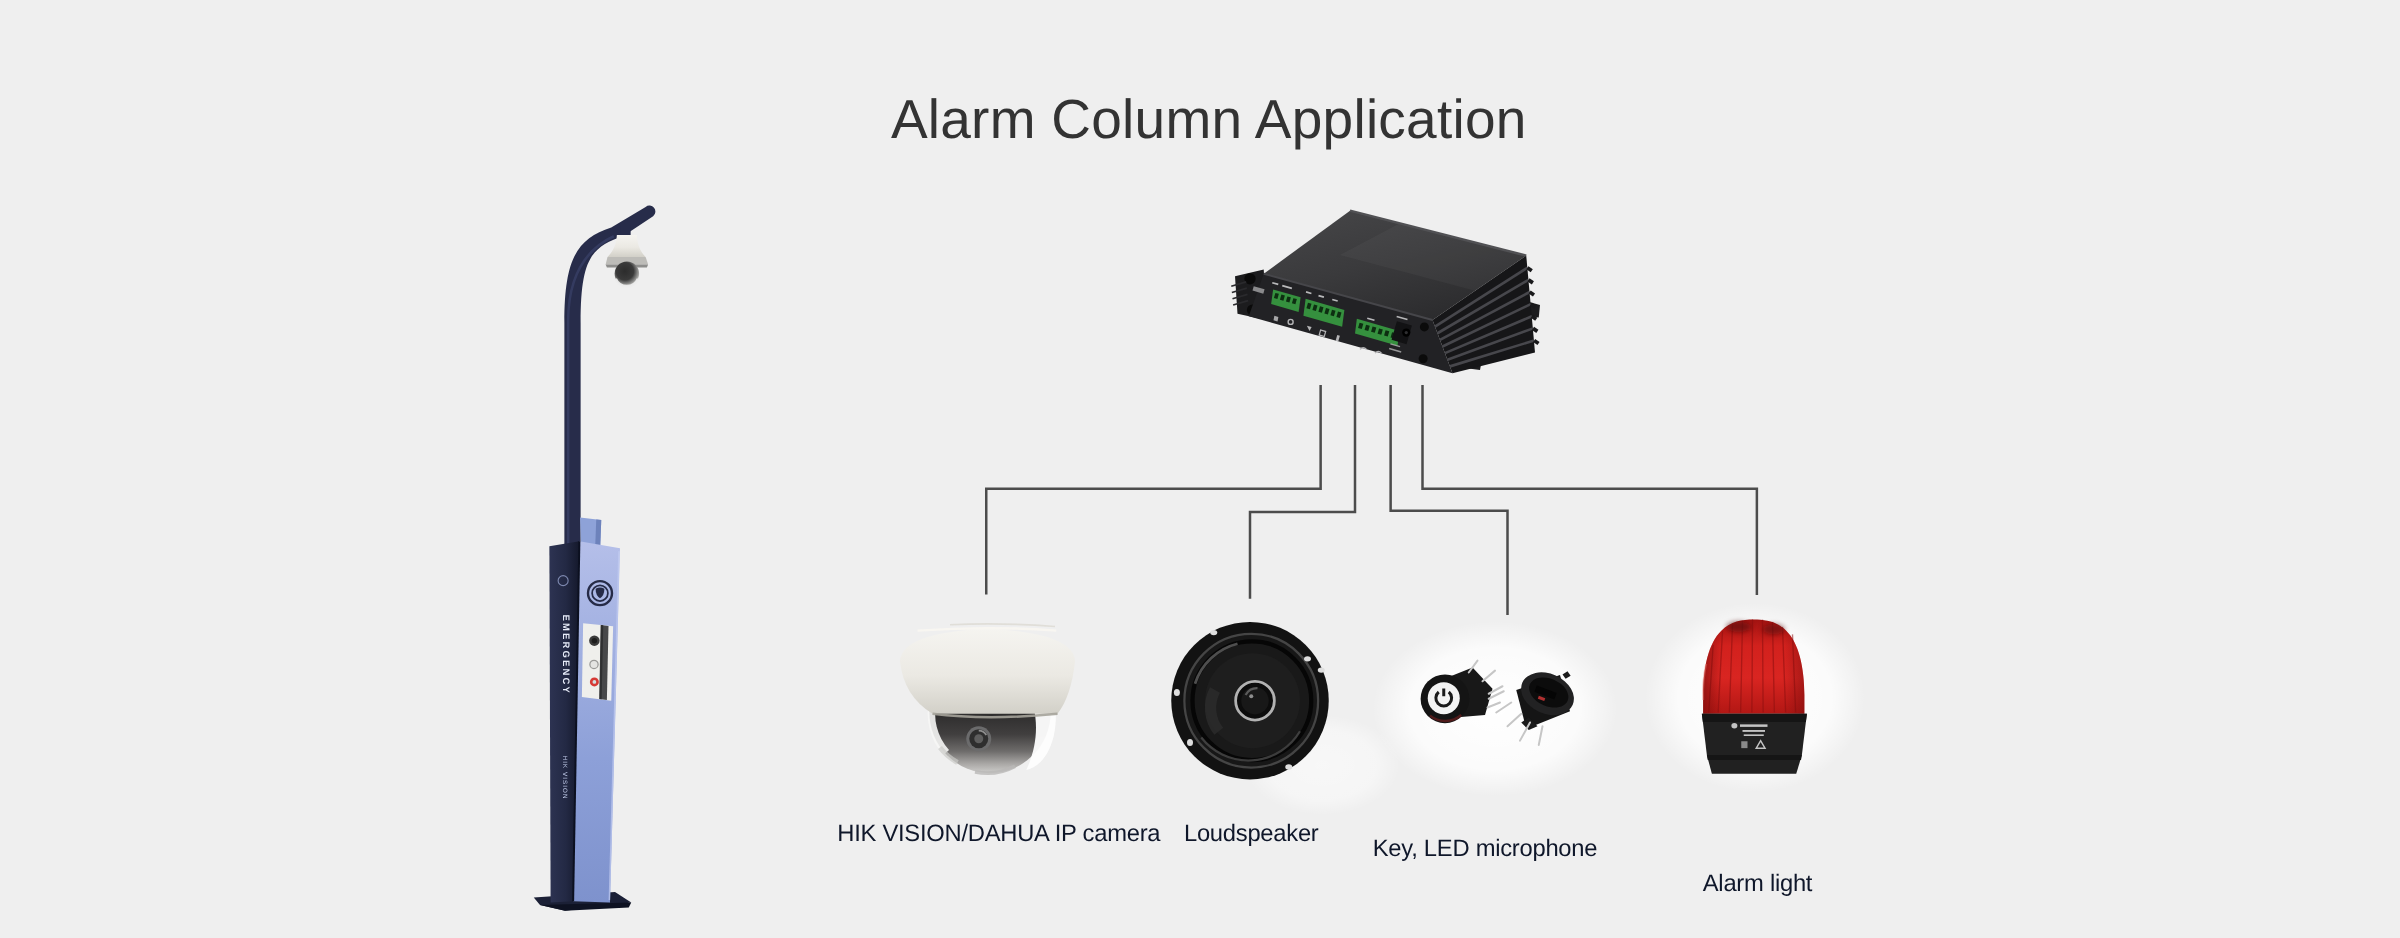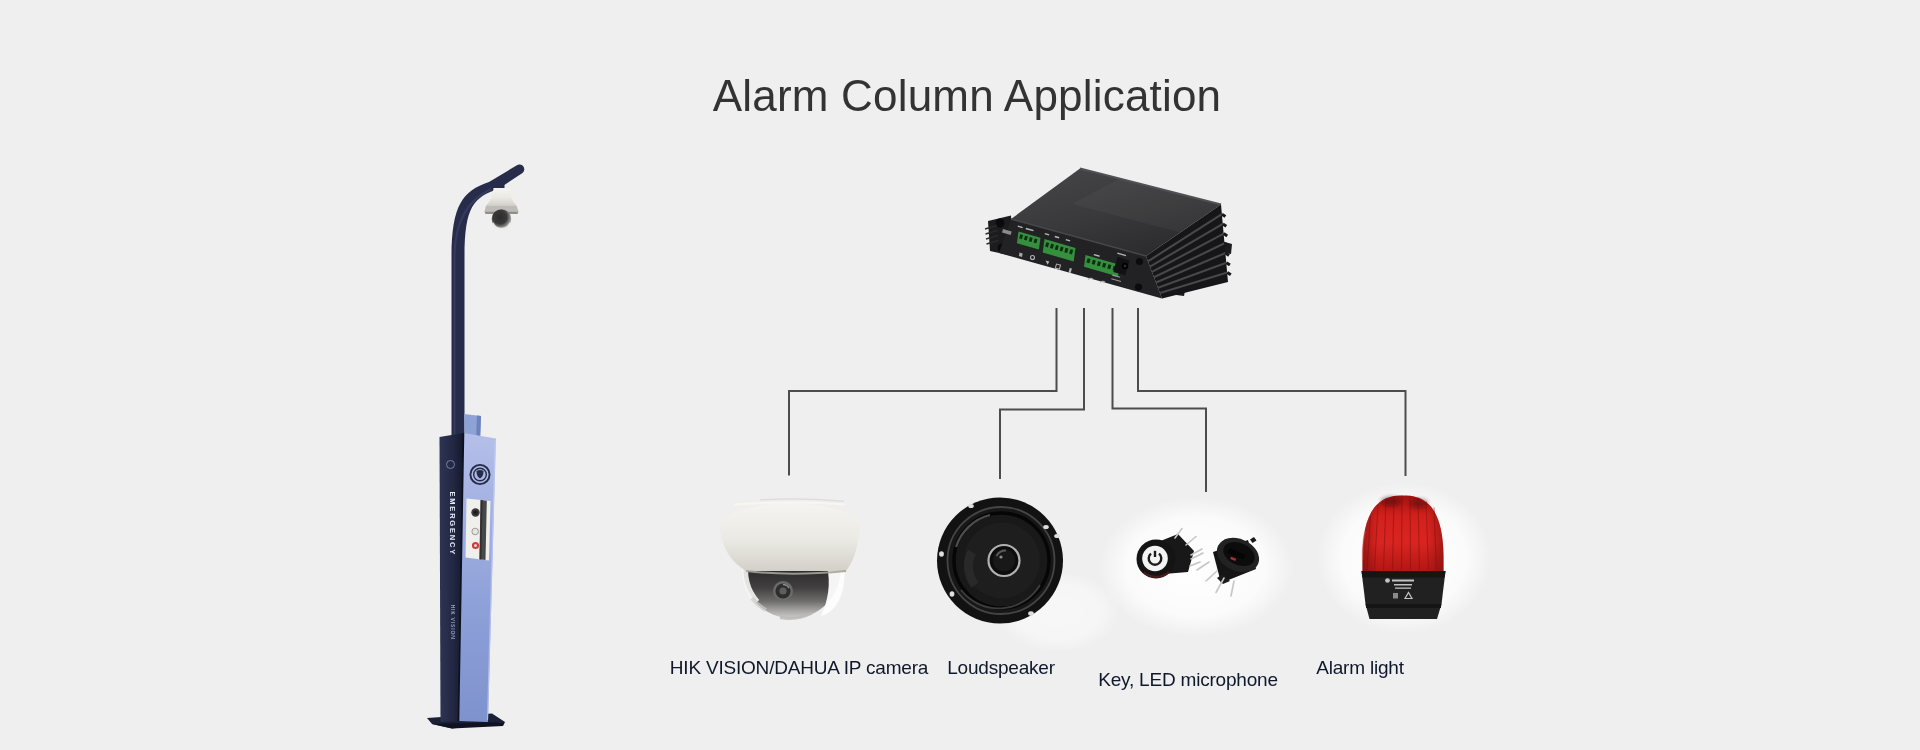--- a/index.html
+++ b/index.html
@@ -10,21 +10,21 @@
   .lbl{position:absolute;top:657px;font-size:19px;color:#0f172a;white-space:nowrap;
        letter-spacing:-0.2px;transform:translateX(-50%);}
   svg{position:absolute;left:0;top:0;}
 </style>
 </head>
 <body>
 <div class="title">Alarm Column Application</div>
 <div class="lbl" style="left:799px;">HIK VISION/DAHUA IP camera</div>
 <div class="lbl" style="left:1001px;">Loudspeaker</div>
 <div class="lbl" style="left:1188px;margin-top:12px;">Key, LED microphone</div>
-<div class="lbl" style="left:1360px;">Alarm light</div>
+<div class="lbl" style="left:1406px;margin-top:40px;">Alarm light</div>
 <svg width="1920" height="750" viewBox="0 0 1920 750">
 <defs>
   <radialGradient id="glow" cx="50%" cy="50%" r="50%">
     <stop offset="0%" stop-color="#ffffff" stop-opacity="1"></stop>
     <stop offset="70%" stop-color="#ffffff" stop-opacity="0.75"></stop>
     <stop offset="100%" stop-color="#ffffff" stop-opacity="0"></stop>
   </radialGradient>
   <linearGradient id="blueface" x1="0" y1="0" x2="0" y2="1">
     <stop offset="0%" stop-color="#b5bfe9"></stop>
     <stop offset="25%" stop-color="#a4b2e2"></stop>

